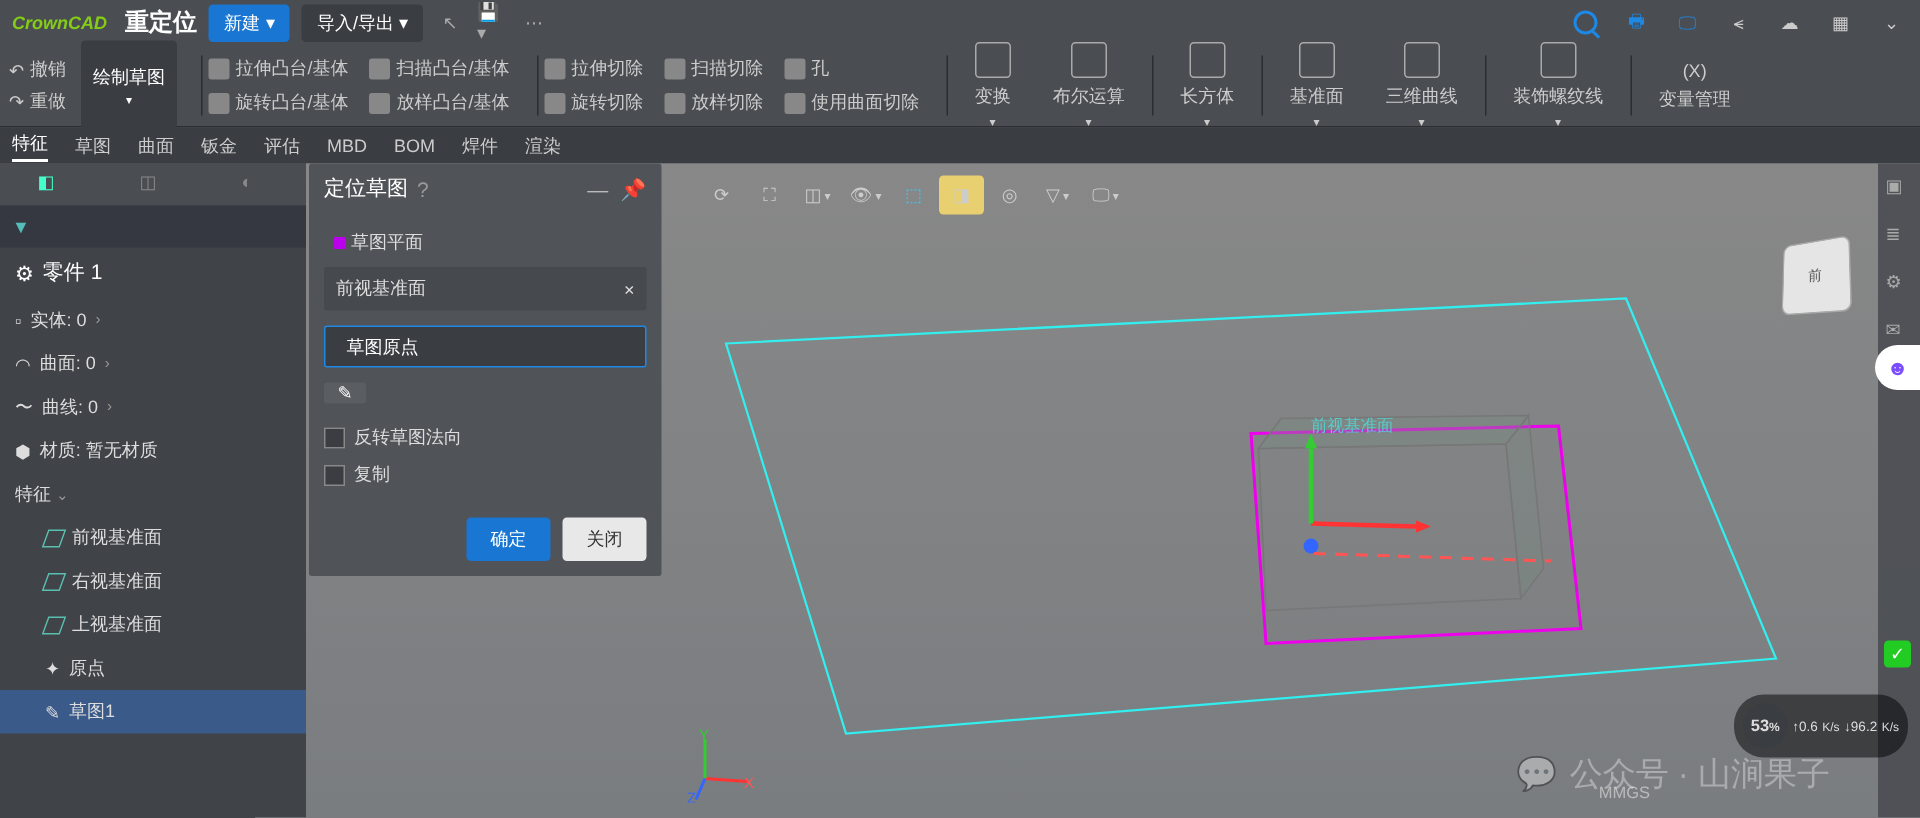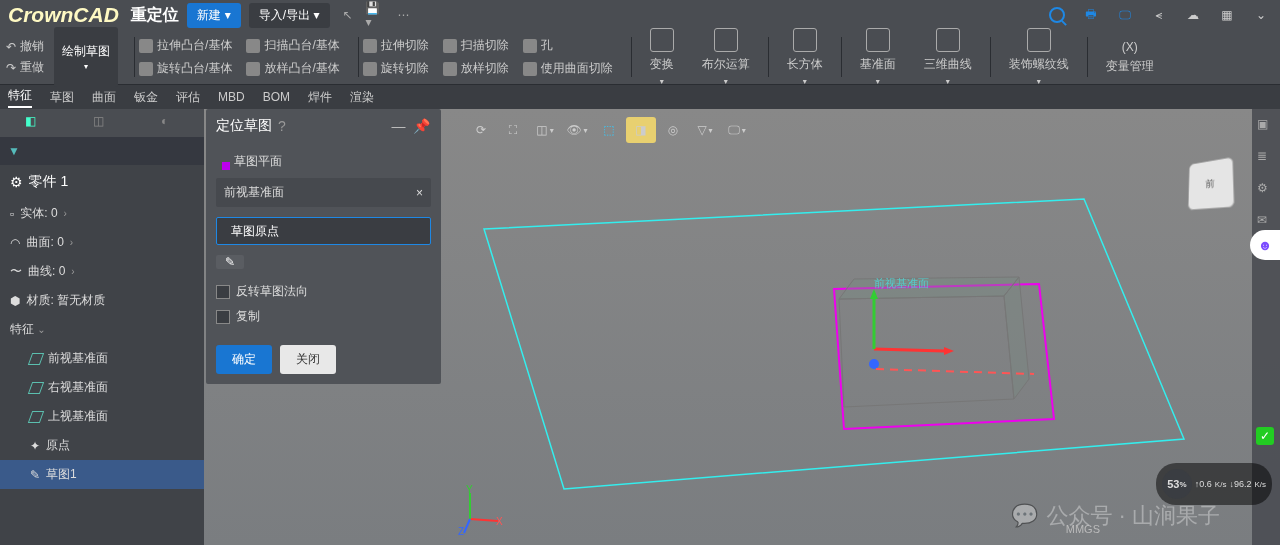--- a/index.html
+++ b/index.html
@@ -1,18 +1,18 @@
 <!DOCTYPE html>
 <html><head>
 <meta charset="utf-8">
 <style>
 *{margin:0;padding:0;box-sizing:border-box;font-family:"Microsoft YaHei",sans-serif}
 body{width:1280px;height:545px;background:#7a7d80;overflow:hidden;position:relative;color:#fff;font-size:12px}
 .topbar{height:30px;background:#4a4d52;display:flex;align-items:center;padding:0 8px;gap:8px}
-.logo{font-size:21px;font-weight:bold;font-style:italic;color:#fef9c3}
+.logo{font-size:12px;font-weight:bold;font-style:italic;color:#84cc16}
 .doc-title{font-size:16px;font-weight:bold;color:#fff;margin-left:4px}
 .btn-blue{background:#1976d2;color:#fff;border:none;padding:4px 10px;border-radius:3px;font-size:12px;display:flex;align-items:center;gap:4px;cursor:pointer}
 .btn-dark{background:#3a3d42;color:#fff;border:none;padding:4px 10px;border-radius:3px;font-size:12px;cursor:pointer}
 .top-icon{width:20px;height:20px;display:flex;align-items:center;justify-content:center;color:#aaa;cursor:pointer}
 .top-right{margin-left:auto;display:flex;gap:12px;align-items:center}
 .top-right .ico{width:22px;height:22px;display:flex;align-items:center;justify-content:center;color:#ccc;cursor:pointer}
 .ico-srch{width:16px;height:16px;border:2px solid #1e88e5;border-radius:50%;position:relative}
 .ico-srch:after{content:'';position:absolute;width:6px;height:2px;background:#1e88e5;transform:rotate(45deg);bottom:-3px;right:-4px}
 .ribbon{height:55px;background:#4a4d52;display:flex;align-items:center;padding:0 6px;border-bottom:1px solid #2a2d32}
 .undo-redo{display:flex;flex-direction:column;gap:4px;margin-right:10px}
@@ -38,31 +38,31 @@
 .chev{font-size:10px;color:#999}
 .feat-hdr{padding:6px 10px;color:#ddd;font-size:12px}
 .sub-item{padding:6px 10px 6px 30px;display:flex;align-items:center;gap:6px;color:#ddd;cursor:pointer;font-size:12px}
 .sub-item.hi{background:#3a5a8a}
 .plane-ico{width:12px;height:12px;border:1px solid #5bbfaf;transform:skewX(-20deg)}
 .panel{position:absolute;left:206px;top:0;width:235px;background:#505358;z-index:5;border-radius:2px}
 .panel-hdr{padding:8px 10px;display:flex;align-items:center;gap:6px;color:#fff;font-size:14px}
 .panel-hdr .phicons{margin-left:auto;display:flex;gap:8px;color:#bbb}
 .panel-body{padding:6px 10px}
 .fld-grp{margin-bottom:10px}
-.fld-lbl{display:flex;align-items:flex-end;gap:4px;padding:4px 6px;color:#ddd;font-size:12px}
+.fld-lbl{display:flex;align-items:center;gap:4px;padding:4px 6px;color:#ddd;font-size:12px}
 .fld-lbl .dot{width:8px;height:8px;background:#b0e;display:inline-block}
 .fld-val{margin-top:4px;padding:6px 8px;background:#46494e;color:#ddd;font-size:12px;display:flex;align-items:center;justify-content:space-between;border-radius:2px}
 .fld-in{padding:6px 8px;background:#3a3d42;border:1px solid #1e88e5;border-radius:2px;display:flex;align-items:center}
 .fld-in input{background:transparent;border:none;color:#fff;font-size:12px;width:100%;outline:none}
 .fld-dir{display:flex;gap:4px}
 .fld-dir .di{flex:1;padding:6px;background:#46494e;border-radius:2px;font-size:12px;color:#ddd}
 .fld-dir .db{width:28px;background:#5a5d62;display:flex;align-items:center;justify-content:center;border-radius:2px;cursor:pointer}
 .chk-row{display:flex;align-items:center;gap:6px;padding:4px 0;color:#ddd;font-size:12px}
 .chk{width:14px;height:14px;border:1px solid #888;background:#3a3d42;cursor:pointer}
-.panel-ftr{display:flex;gap:8px;padding:10px}
+.panel-ftr{display:flex;justify-content:flex-end;gap:8px;padding:10px}
 .btn-ok{background:#1976d2;color:#fff;border:none;padding:6px 16px;border-radius:3px;cursor:pointer;font-size:12px}
 .btn-close{background:#e8e8e8;color:#333;border:none;padding:6px 16px;border-radius:3px;cursor:pointer;font-size:12px}
 .viewport{flex:1;position:relative;background:linear-gradient(180deg,#888 0%,#7a7d80 100%);margin-left:0}
 .vp-toolbar{position:absolute;top:6px;left:260px;display:flex;gap:2px;align-items:center;background:rgba(80,83,88,.0);padding:2px}
 .vtb{width:30px;height:26px;display:flex;align-items:center;justify-content:center;background:transparent;cursor:pointer;border-radius:3px;color:#ccc}
 .vtb.hl{background:#e8d070}
 .vtb .car{font-size:8px;margin-left:2px}
 .cube3d{width:50px;height:50px;background:#e5e5e5;border:1px solid #aaa;border-radius:6px;transform:perspective(200px) rotateX(15deg) rotateY(-25deg);position:absolute;top:50px;right:45px;display:flex;align-items:center;justify-content:center;font-size:10px;color:#555}
 .navring{position:absolute;top:36px;right:20px;width:100px;height:100px}
 .axis-mini{position:absolute;bottom:20px;left:250px;width:40px;height:40px}

